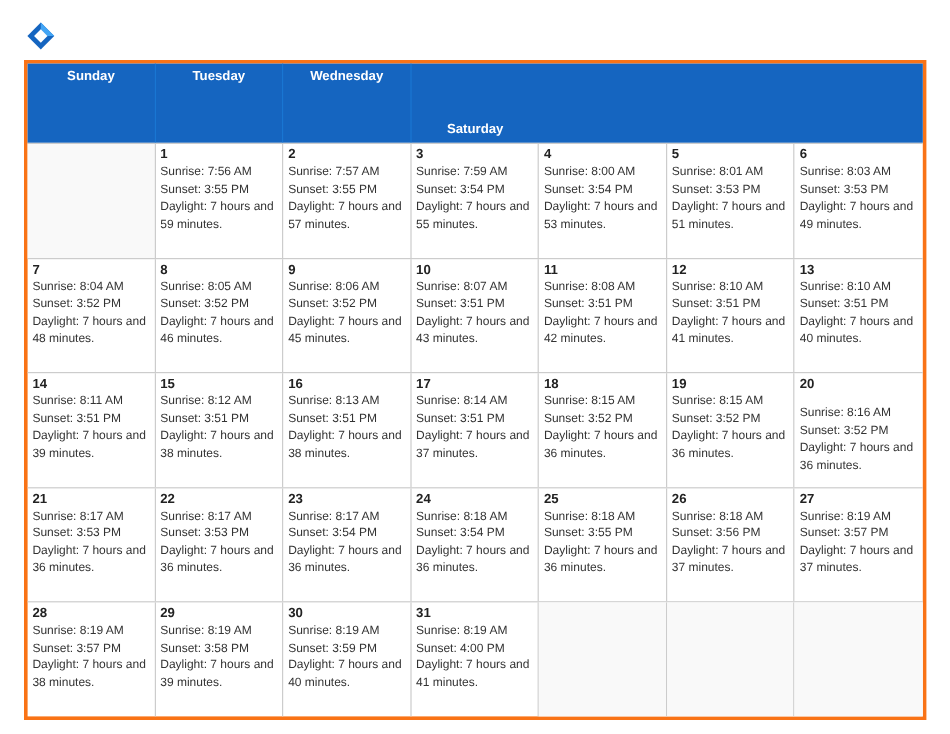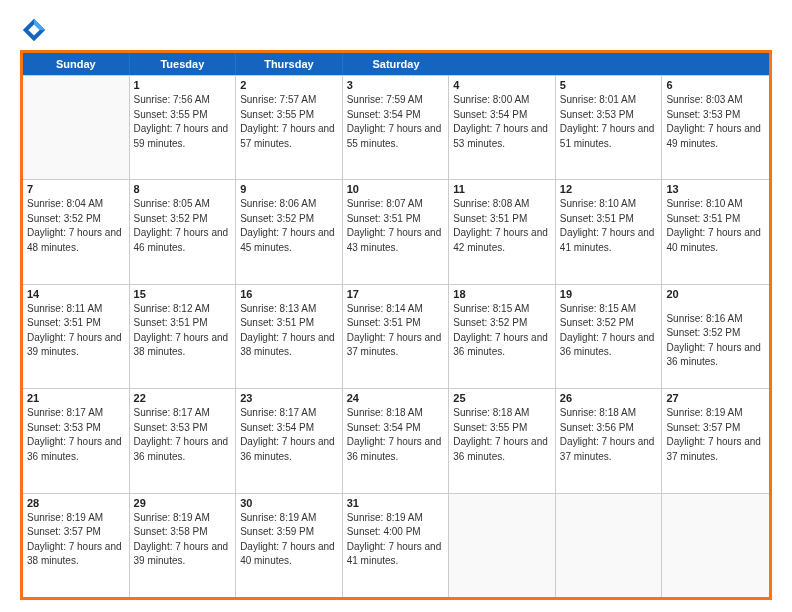--- a/index.html
+++ b/index.html
@@ -66,21 +66,21 @@
       background: #1565c0;
     }
     .cal-header-cell {
       color: #fff;
       font-size: 11px;
       font-weight: bold;
       padding: 5px 4px;
       text-align: center;
       border-right: 1px solid #1976d2;
     }
-    .cal-header-cell:last-child { border-right: none; }
+    .cal-header-cell:last-child { border-right: none; margin-top: 44px; }
     .cal-body {
       flex: 1;
       display: flex;
       flex-direction: column;
     }
     .cal-week {
       display: grid;
       grid-template-columns: repeat(7, 1fr);
       flex: 1;
       border-top: 1px solid #ccc;
@@ -125,21 +125,21 @@
     </div>
     <div class="title-block">
       <h1></h1>
       <h2></h2>
     </div>
   </div>
   <div class="calendar">
     <div class="cal-header-row">
     <div class="cal-header-cell">Sunday</div>
         <div class="cal-header-cell">Tuesday</div>
-        <div class="cal-header-cell">Thursday</div>
+        <div class="cal-header-cell">Wednesday</div>
         <div class="cal-header-cell">Saturday</div>
       </div>
     <div class="cal-body">
     <div class="cal-week">
           <div class="cal-cell empty"></div>
           <div class="cal-cell">
             <div class="day-number">1</div>
             <div class="day-info" style="white-space: pre-line;">Sunrise: 7:56 AM
 Sunset: 3:55 PM
 Daylight: 7 hours and 59 minutes.</div>

